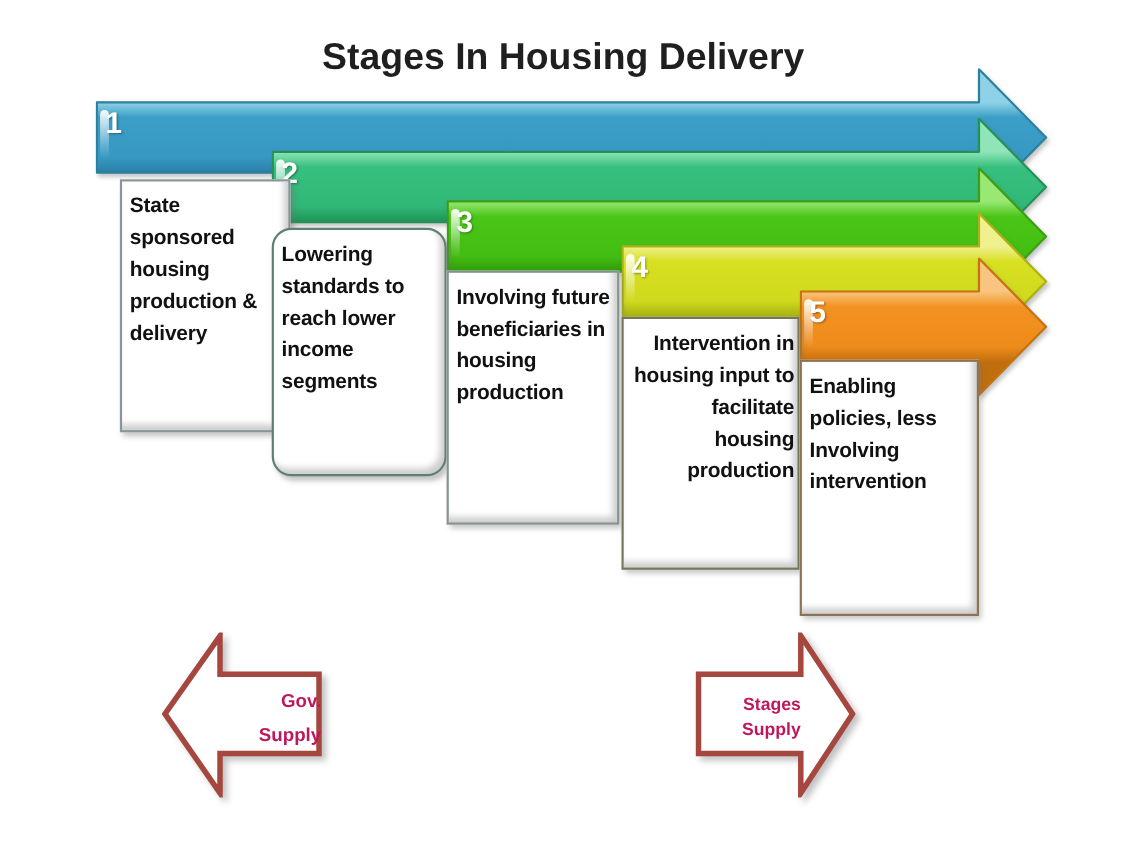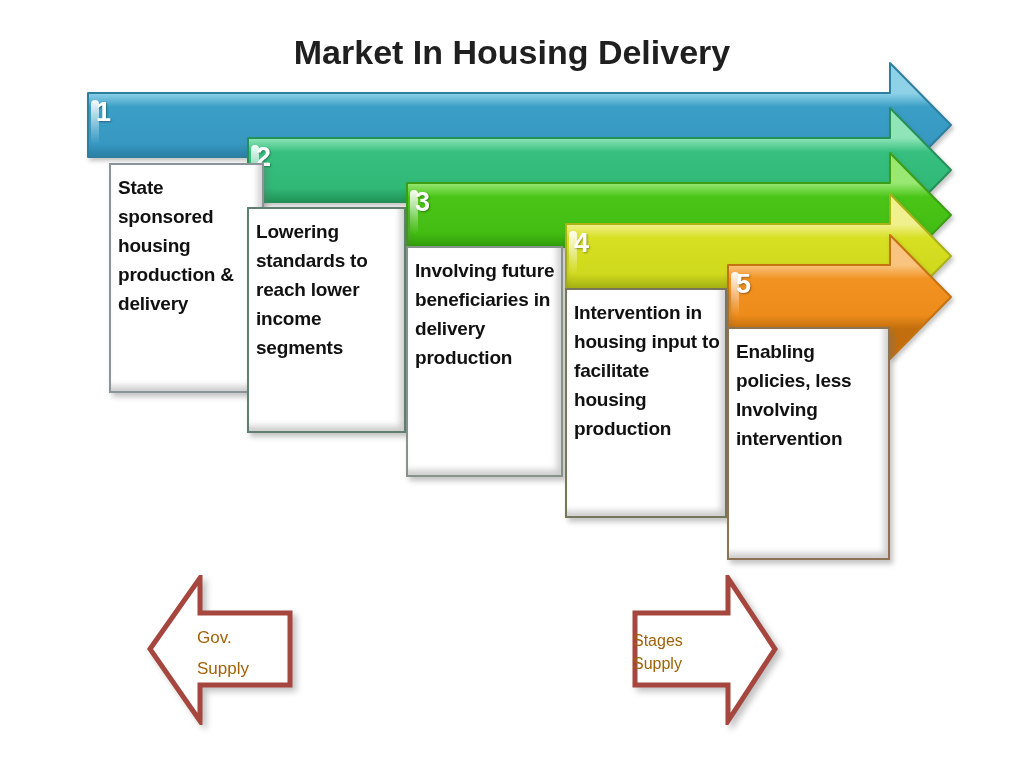--- a/index.html
+++ b/index.html
@@ -27,33 +27,33 @@
                3px 4px 5px rgba(110,110,110,.40);
     box-sizing:border-box;
   }
   .stage-box .stage-label{
     padding:8px 3px 0 7px;font-size:19px;font-weight:bold;color:#111111;
     line-height:29px;letter-spacing:-0.2px;
   }
   .box-1{border-color:#8a9599;}
   .box-2{border-color:#5f8070;}
   .box-3{border-color:#85938a;}
-  .box-4{border-color:#75765c;}
+  .box-4{border-color:#75765c;text-align:right;}
   .box-5{border-color:#8b7354;}
   .supply-arrow{position:absolute;filter:drop-shadow(4px 4px 3px rgba(120,120,120,.45));}
   .supply-label{
-    position:absolute;text-align:left;font-weight:normal;color:#a16207;
+    position:absolute;text-align:right;font-weight:bold;color:#be185d;
   }
   .gov-label{left:197px;top:622px;width:95px;font-size:17px;line-height:31px;}
   .market-label{left:633px;top:629px;width:95px;font-size:16px;line-height:23px;}
 </style>
 </head>
 <body>
 
-<div class="slide-title">Market In Housing Delivery</div>
+<div class="slide-title">Stages In Housing Delivery</div>
 
 <svg class="stage-arrow" style="left:87px;top:62px;" width="866" height="128" viewBox="0 0 866 128">
   <defs>
     <linearGradient id="g1" gradientUnits="userSpaceOnUse" x1="0" y1="31" x2="0" y2="95">
       <stop offset="0" stop-color="#8FD2E8"></stop>
         <stop offset="0.22" stop-color="#3A9EC6"></stop>
       <stop offset="0.78" stop-color="#3799C2"></stop>
         <stop offset="1" stop-color="#2A7FA6"></stop>
     </linearGradient>
   </defs>
@@ -116,25 +116,25 @@
 
 <div class="stage-number" style="left:96px;top:99px;">1</div>
 <div class="stage-number" style="left:256px;top:144px;">2</div>
 <div class="stage-number" style="left:415px;top:189px;">3</div>
 <div class="stage-number" style="left:574px;top:230px;">4</div>
 <div class="stage-number" style="left:736px;top:271px;">5</div>
 
 <div class="stage-box box-1" style="left:88px;top:163px;width:155px;height:230px;margin-left:21px;">
   <div class="stage-label">State sponsored housing production &amp; delivery</div>
 </div>
-<div class="stage-box box-2" style="left:247px;top:207px;width:159px;height:226px;">
+<div class="stage-box box-2" style="left:247px;top:207px;width:159px;height:226px;border-radius:18px;">
   <div class="stage-label">Lowering standards to reach lower income segments</div>
 </div>
 <div class="stage-box box-3" style="left:406px;top:246px;width:157px;height:231px;">
-  <div class="stage-label">Involving future beneficiaries in delivery production</div>
+  <div class="stage-label">Involving future beneficiaries in housing production</div>
 </div>
 <div class="stage-box box-4" style="left:565px;top:288px;width:162px;height:230px;">
   <div class="stage-label">Intervention in housing input to facilitate housing production</div>
 </div>
 <div class="stage-box box-5" style="left:727px;top:327px;width:163px;height:233px;">
   <div class="stage-label">Enabling policies, less Involving intervention</div>
 </div>
 
 <svg class="supply-arrow" style="left:147px;top:575px;" width="146" height="150" viewBox="0 0 146 150">
   <polygon points="3,74 53,3 53,38 143,38 143,110 53,110 53,146" fill="#ffffff" stroke="#A5473F" stroke-width="5" stroke-linejoin="miter"></polygon>

